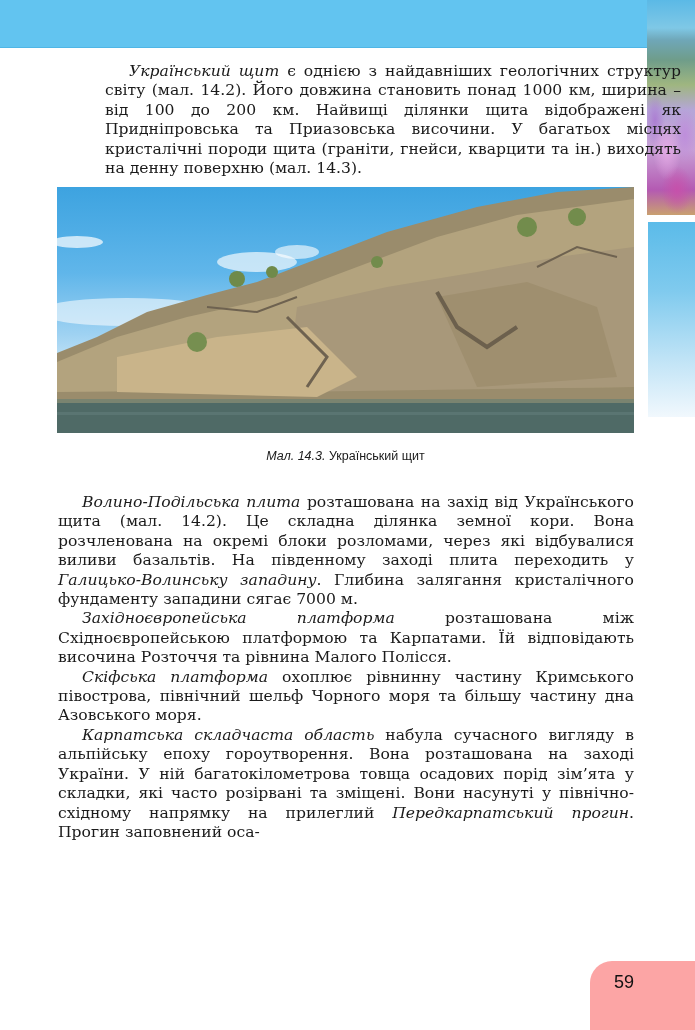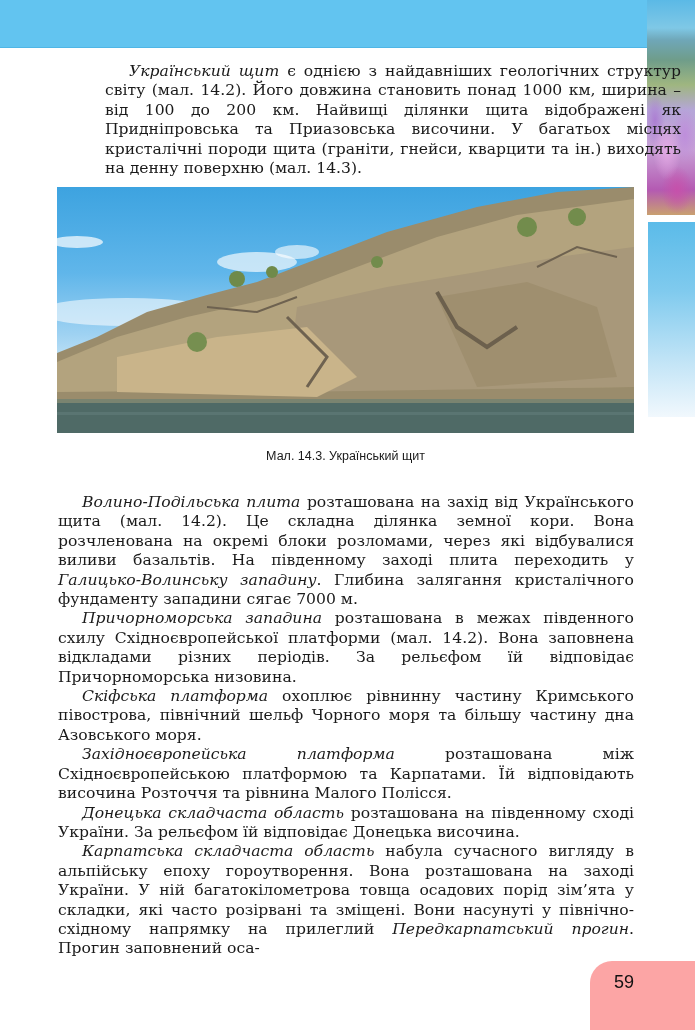--- a/index.html
+++ b/index.html
@@ -38,21 +38,21 @@
       position: absolute; left: 57px; top: 187px; width: 577px; height: 246px;
       overflow: hidden;
       background: linear-gradient(180deg, #3da3e0 0%, #60b6ea 35%, #9fd2f2 60%, #d6ecf8 78%);
     }
     .figure svg { position: absolute; left: 0; top: 0; }
     .caption {
       position: absolute; left: 57px; top: 449px; width: 577px; text-align: center;
       font-family: "Liberation Sans", "DejaVu Sans", sans-serif;
       font-size: 12.5px; color: #1a1a1a;
     }
-    .caption .lbl { }
+    .caption .lbl { font-style: italic; }
     .page-tab {
       position: absolute; left: 590px; top: 961px; width: 105px; height: 80px;
       background: #fca5a5;
       border-top-left-radius: 22px;
     }
     .page-num {
       position: absolute; left: 24px; top: 11px;
       font-family: "Liberation Sans", "DejaVu Sans", sans-serif;
       font-size: 18px; color: #111;
     }
@@ -94,22 +94,20 @@
     <rect x="0" y="225" width="577" height="3" fill="#5f7b78" opacity="0.7"></rect>
   </svg>
 </div>
 
 <div class="caption">
   <span class="lbl">Мал. 14.3.</span><span> Український щит</span>
 </div>
 
 <div class="text-block" style="top:485px;margin-top:8px;">
   <p class="para"><i>Волино-Подільська плита</i><span> розташована на захід від Українського щита (мал. 14.2). Це складна ділянка земної кори. Вона розчленована на окремі блоки розломами, через які відбувалися виливи базальтів. На південному заході плита переходить у </span><i>Галицько-Волинську западину</i><span>. Глибина залягання кристалічного фундаменту западини сягає 7000 м.</span></p>
-  <p class="para"><i>Причорноморська западина</i><span> розташована в межах південного схилу Східноєвропейської платформи (мал. 14.2). Вона заповнена відкладами різних періодів. За рельєфом їй відповідає Причорноморська низовина.</span></p>
+  <p class="para"><i>Західноєвропейська платформа</i><span> розташована між Східноєвропейською платформою та Карпатами. Їй відповідають височина Розточчя та рівнина Малого Полісся.</span></p>
   <p class="para"><i>Скіфська платформа</i><span> охоплює рівнинну частину Кримського півострова, північний шельф Чорного моря та більшу частину дна Азовського моря.</span></p>
-  <p class="para"><i>Західноєвропейська платформа</i><span> розташована між Східноєвропейською платформою та Карпатами. Їй відповідають височина Розточчя та рівнина Малого Полісся.</span></p>
-  <p class="para"><i>Донецька складчаста область</i><span> розташована на південному сході України. За рельєфом їй відповідає Донецька височина.</span></p>
   <p class="para"><i>Карпатська складчаста область</i><span> набула сучасного вигляду в альпійську епоху гороутворення. Вона розташована на заході України. У ній багатокілометрова товща осадових порід зім’ята у складки, які часто розірвані та зміщені. Вони насунуті у північно-східному напрямку на прилеглий </span><i>Передкарпатський прогин</i><span>. Прогин заповнений оса-</span></p>
 </div>
 
 <div class="page-tab">
   <span class="page-num">59</span>
 </div>
 
 </body></html>

